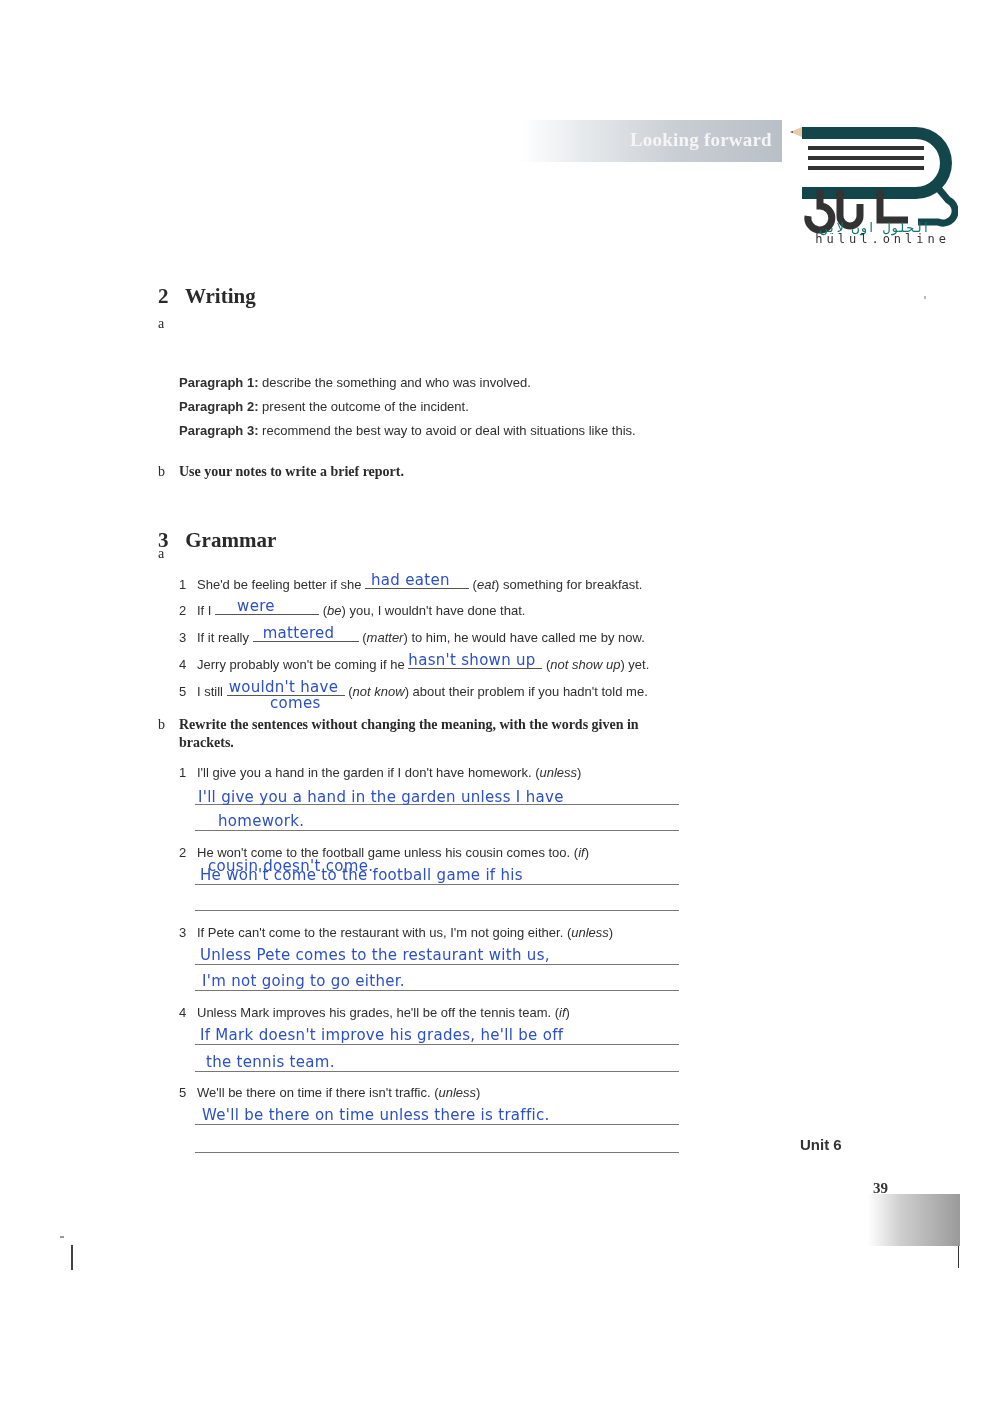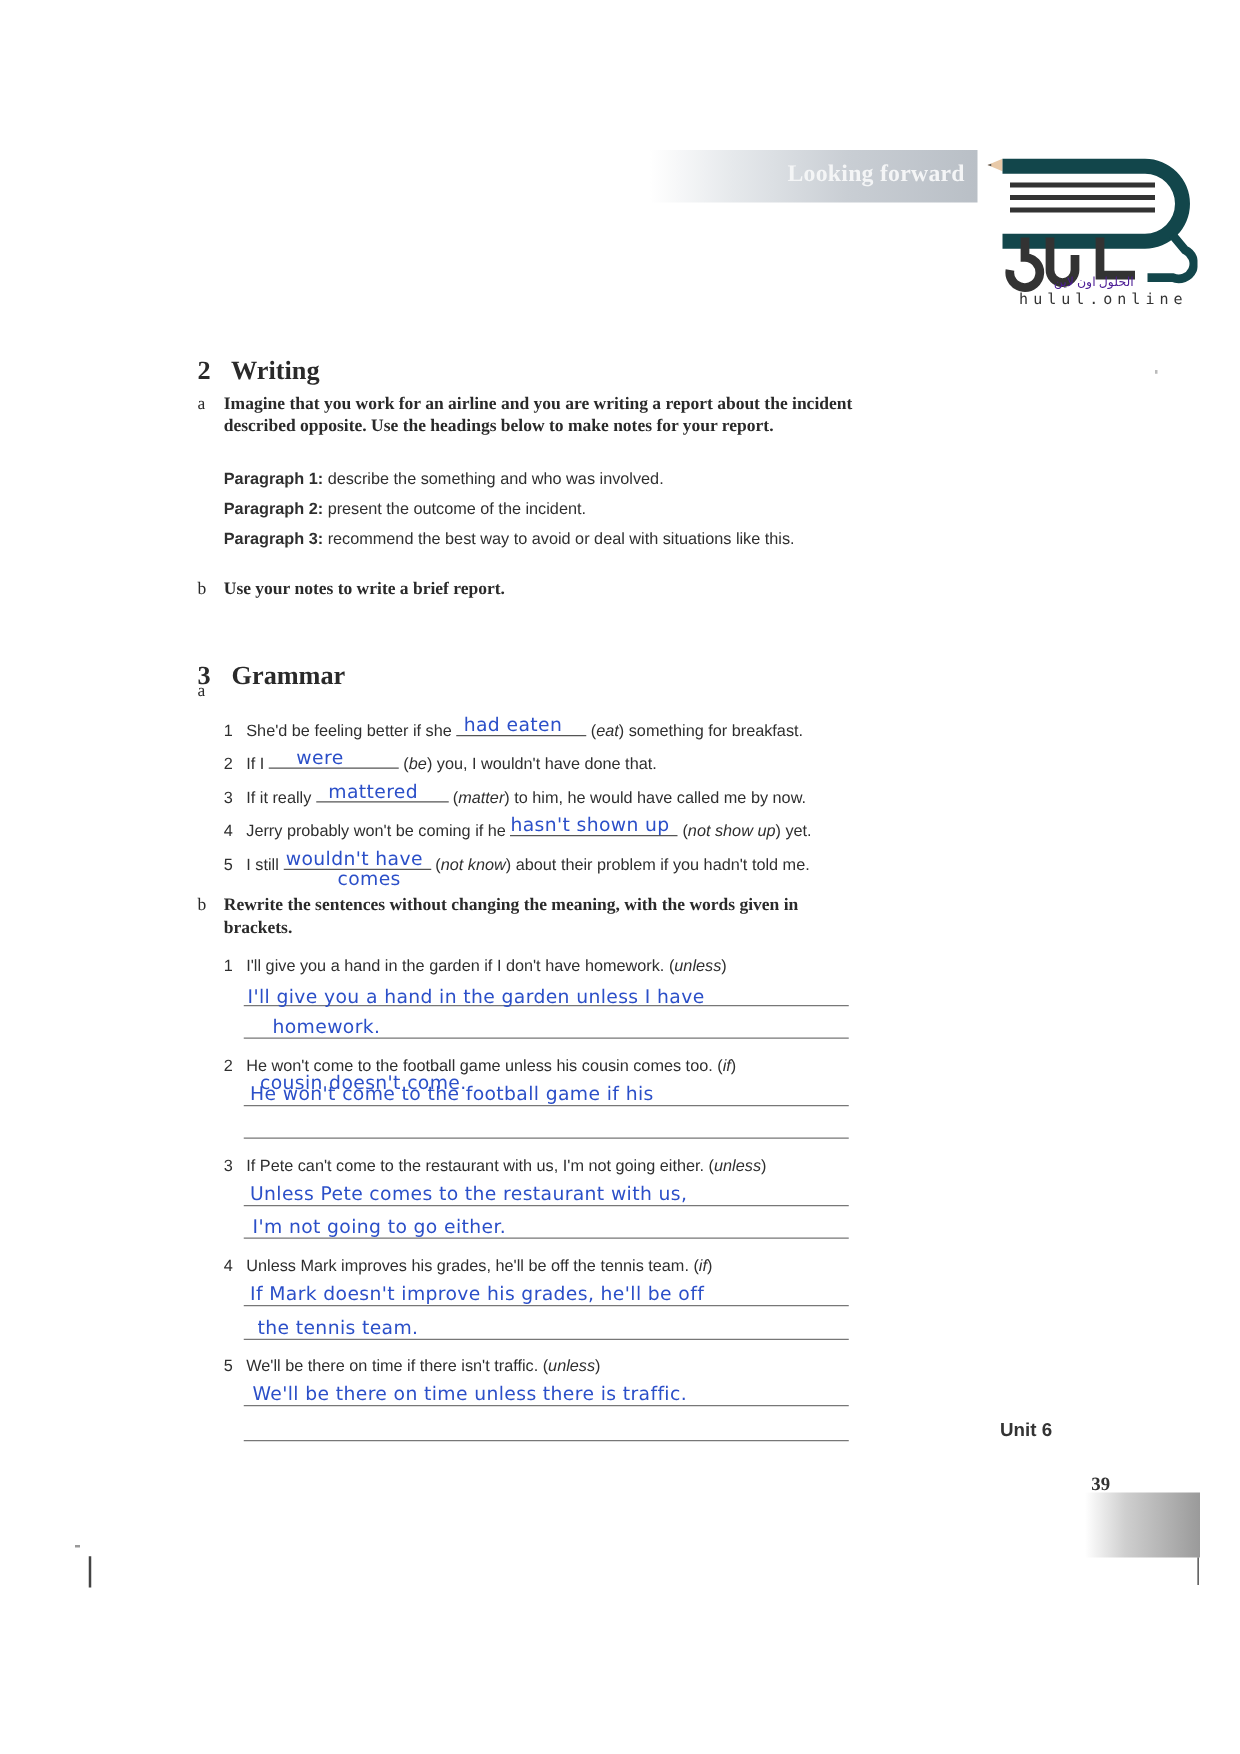--- a/index.html
+++ b/index.html
@@ -15,21 +15,21 @@
   }
   .banner-title {
     position: absolute; right: 2px; top: 9px; color: #f4f5f6;
     font-family: "Liberation Serif", serif; font-weight: bold; font-size: 19px; letter-spacing: 0.2px;
     white-space: nowrap; overflow: hidden; width: 150px; text-align: left;
   }
   
   .logo { left: 788px; top: 124px; width: 170px; height: 130px; }
   .logo-arabic {
     position: absolute; left: 12px; top: 56px; width: 150px; text-align: center;
-    font-family: Liberation Serif, serif; font-size: 10px; color: #4c1d95;
+    font-family: Liberation Mono, monospace; font-size: 13px; color: #0f766e;
   }
   .logo-latin {
     position: absolute; left: 12px; top: 108px; width: 150px; text-align: right;
     font-family: "DejaVu Sans Mono", monospace; font-size: 12px; letter-spacing: 4px; color: #333;
   }
   
   .sec-title {
     font-family: "Liberation Serif", serif; font-weight: bold; font-size: 21px; color: #2a2a2a;
   }
   .sec-num { display: inline-block; width: 22px; }
@@ -91,21 +91,20 @@
 
 <div class="abs stray-dot"></div>
 
 <div class="abs sec-title" style="left:158px; top:284px;">
   <span class="sec-num">2</span>
   <span>Writing</span>
 </div>
 
 <div class="abs instr" style="left:158px; top:315px; width:530px; padding-left:21px; box-sizing:border-box;">
   <span class="letter">a</span>
-  <span>Imagine that you work for an airline and you are writing a report about the incident described opposite. Use the headings below to make notes for your report.</span>
 </div>
 
 <div class="abs body-text" style="left:179px; top:375px;">
   <span class="para-label">Paragraph 1:</span>
   <span>describe the something and who was involved.</span>
 </div>
 <div class="abs body-text" style="left:179px; top:399px;">
   <span class="para-label">Paragraph 2:</span>
   <span>present the outcome of the incident.</span>
 </div>

